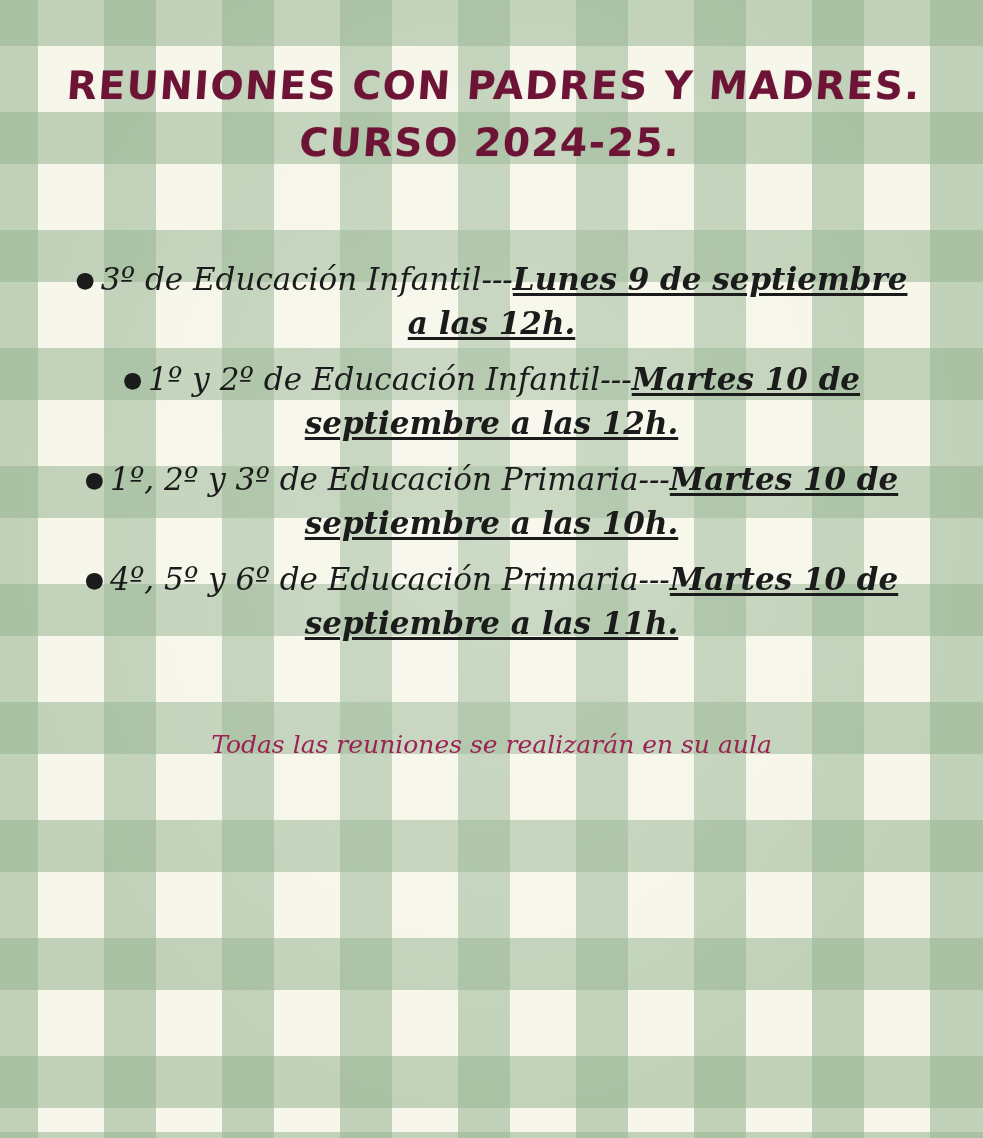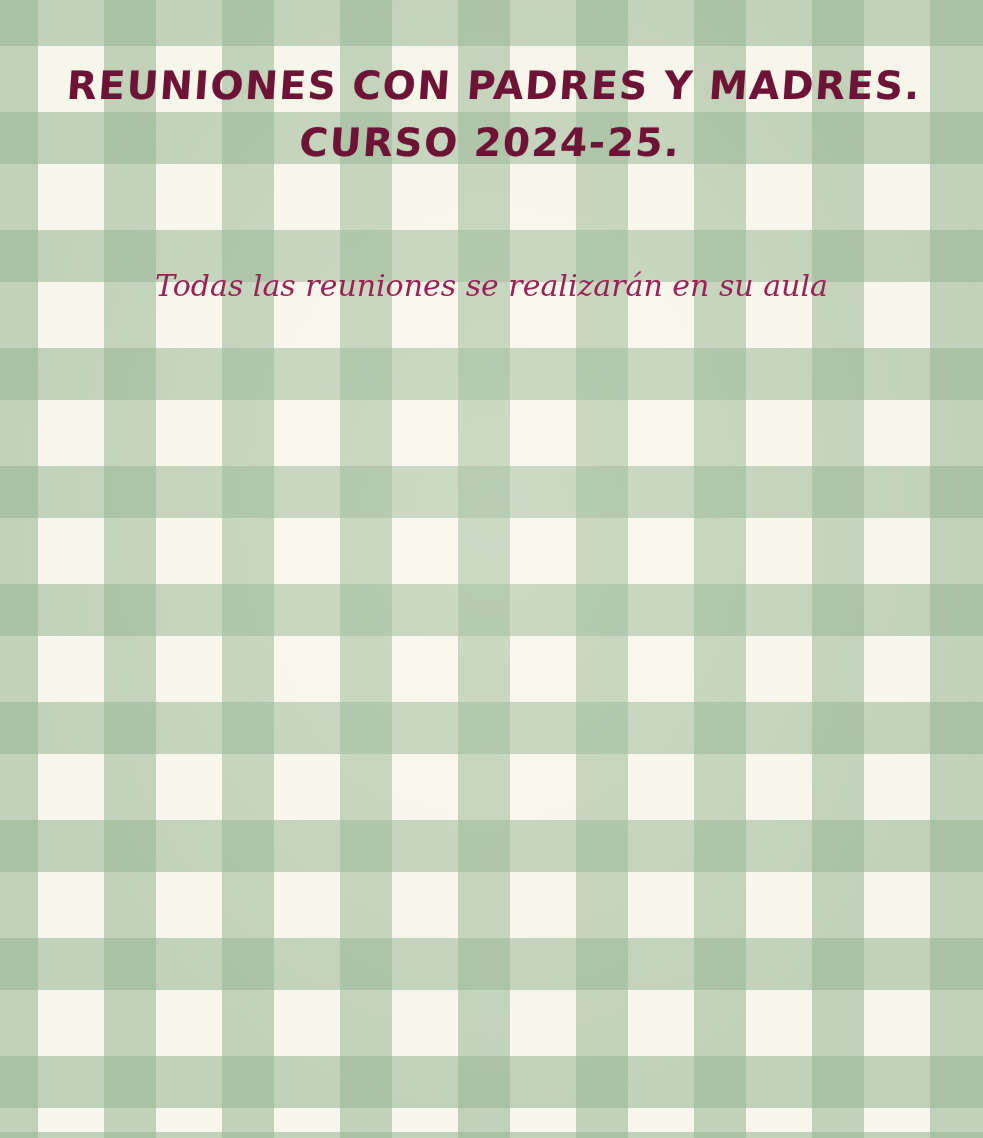--- a/index.html
+++ b/index.html
@@ -104,43 +104,55 @@
     font-weight: bold;
   }
 
   
   .note {
     margin: 76px auto 0 auto;
     max-width: 760px;
     color: #9c2155;
     font-family: "DejaVu Serif", serif;
     font-style: italic;
-    font-size: 30px;
+    font-size: 25px;
     line-height: 1.95;
   }
   .note .line {
     display: block;
   }
 </style>
 </head>
 <body>
 
 <div class="poster">
   <div class="content">
 
     <h1 class="title">
       <span class="line">REUNIONES CON PADRES Y MADRES.</span>
       <span class="line">CURSO 2024-25.</span>
     </h1>
 
     <div class="list">
 
+      <p class="item">
+        <span class="bullet">●</span><span>3º de Educación Infantil---</span><span class="when">Lunes 9 de septiembre a las 12h.</span>
+      </p>
 
+      <p class="item">
+        <span class="bullet">●</span><span>1º y 2º de Educación Infantil---</span><span class="when">Martes 10 de septiembre a las 12h.</span>
+      </p>
 
+      <p class="item">
+        <span class="bullet">●</span><span>1º, 2º y 3º de Educación Primaria---</span><span class="when">Martes 10 de septiembre a las 10h.</span>
+      </p>
 
+      <p class="item">
+        <span class="bullet">●</span><span>4º, 5º y 6º de Educación Primaria---</span><span class="when">Martes 10 de septiembre a las 11h.</span>
+      </p>
 
     </div>
 
     <div class="note">
       <span class="line">Todas las reuniones se realizarán en su aula</span>
     </div>
 
   </div>
 </div>
 

